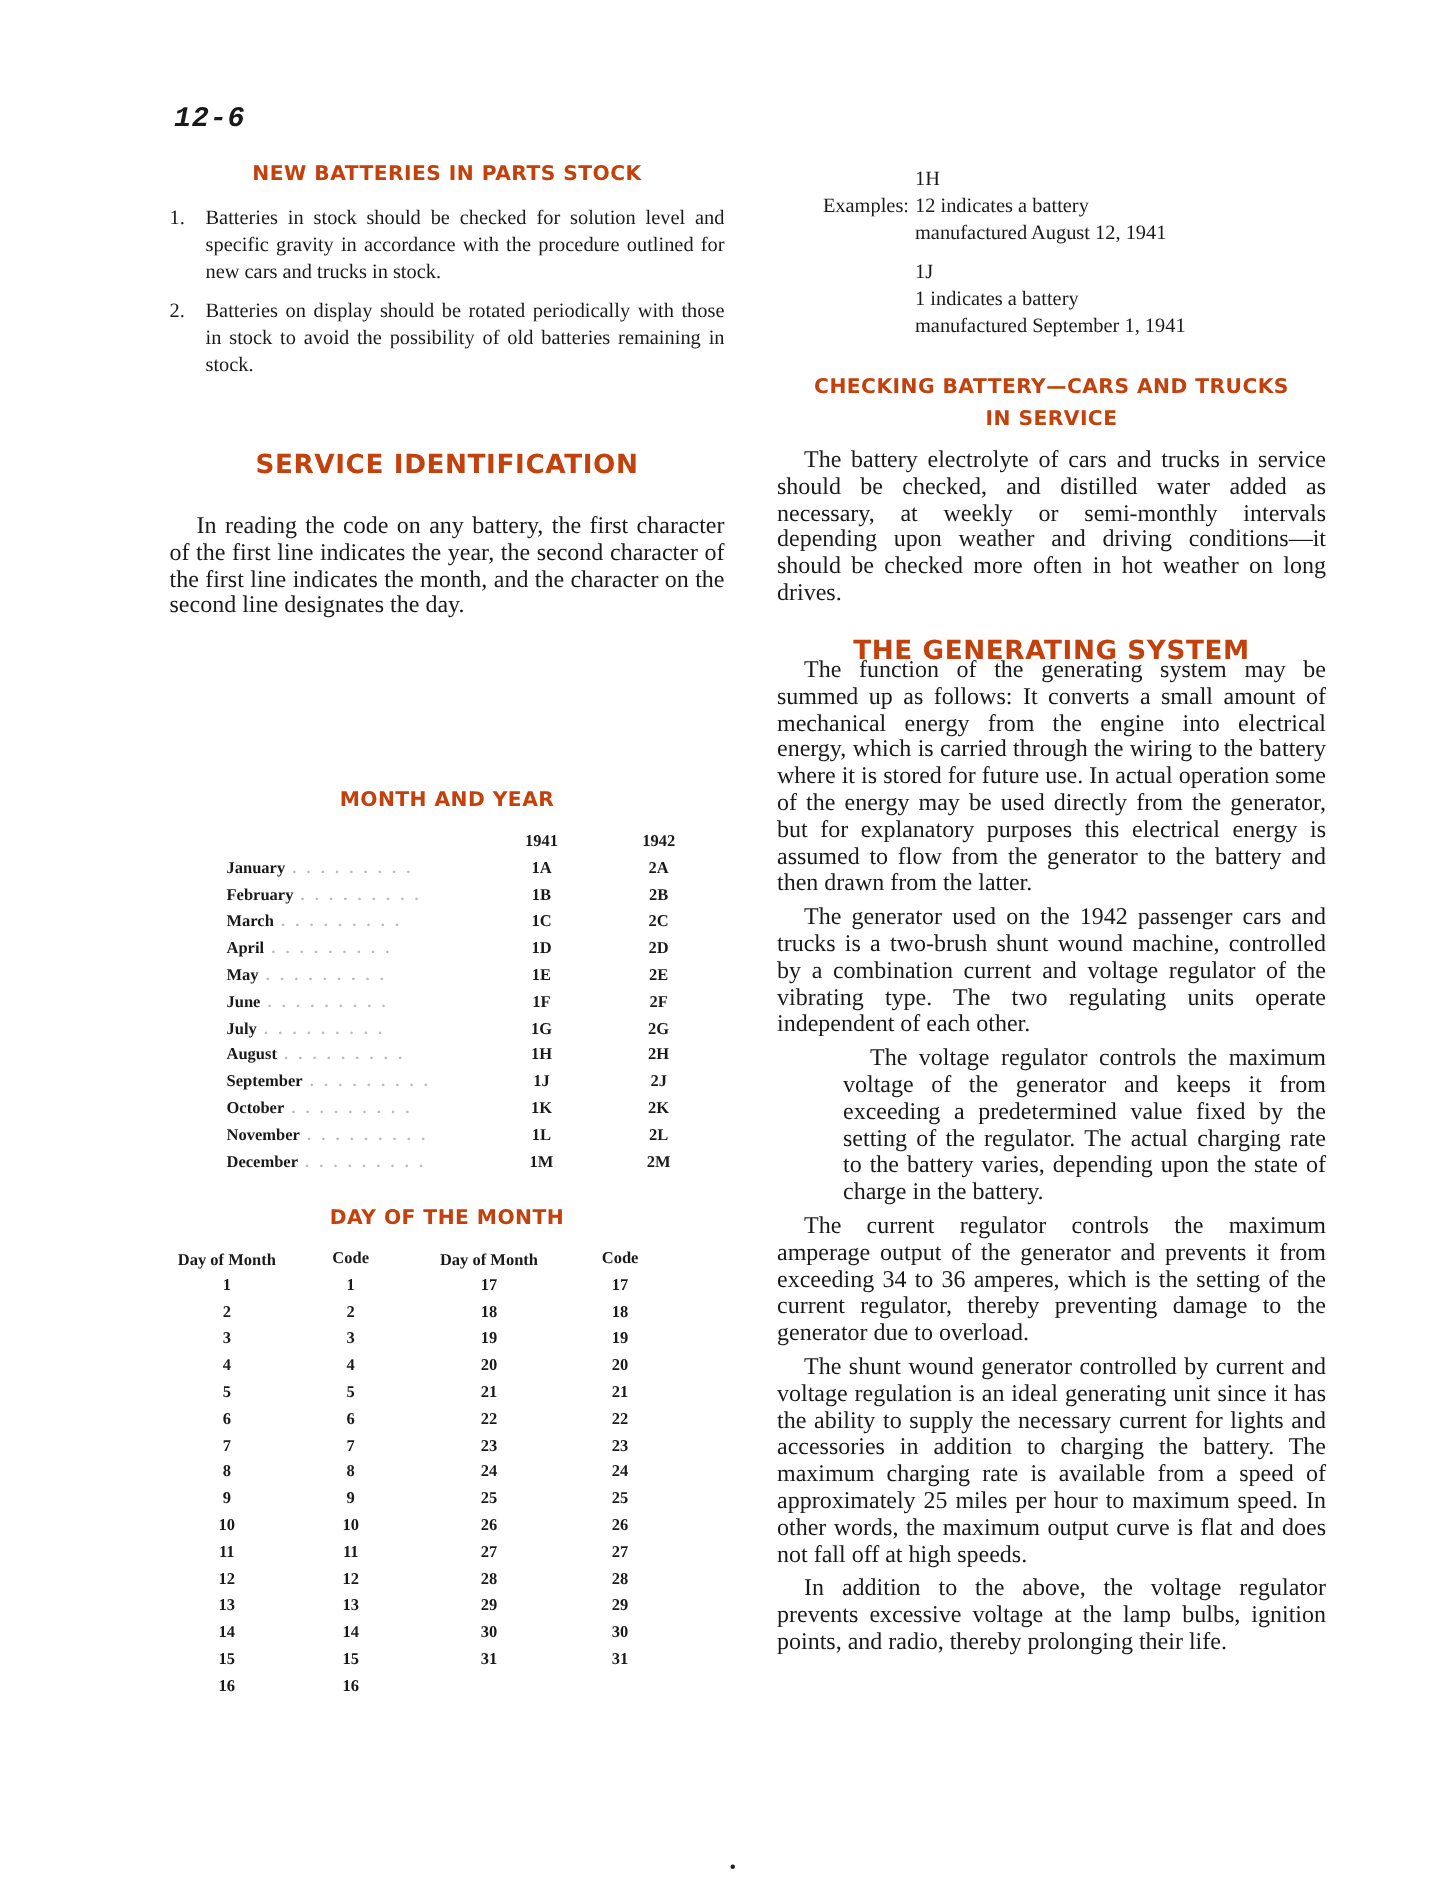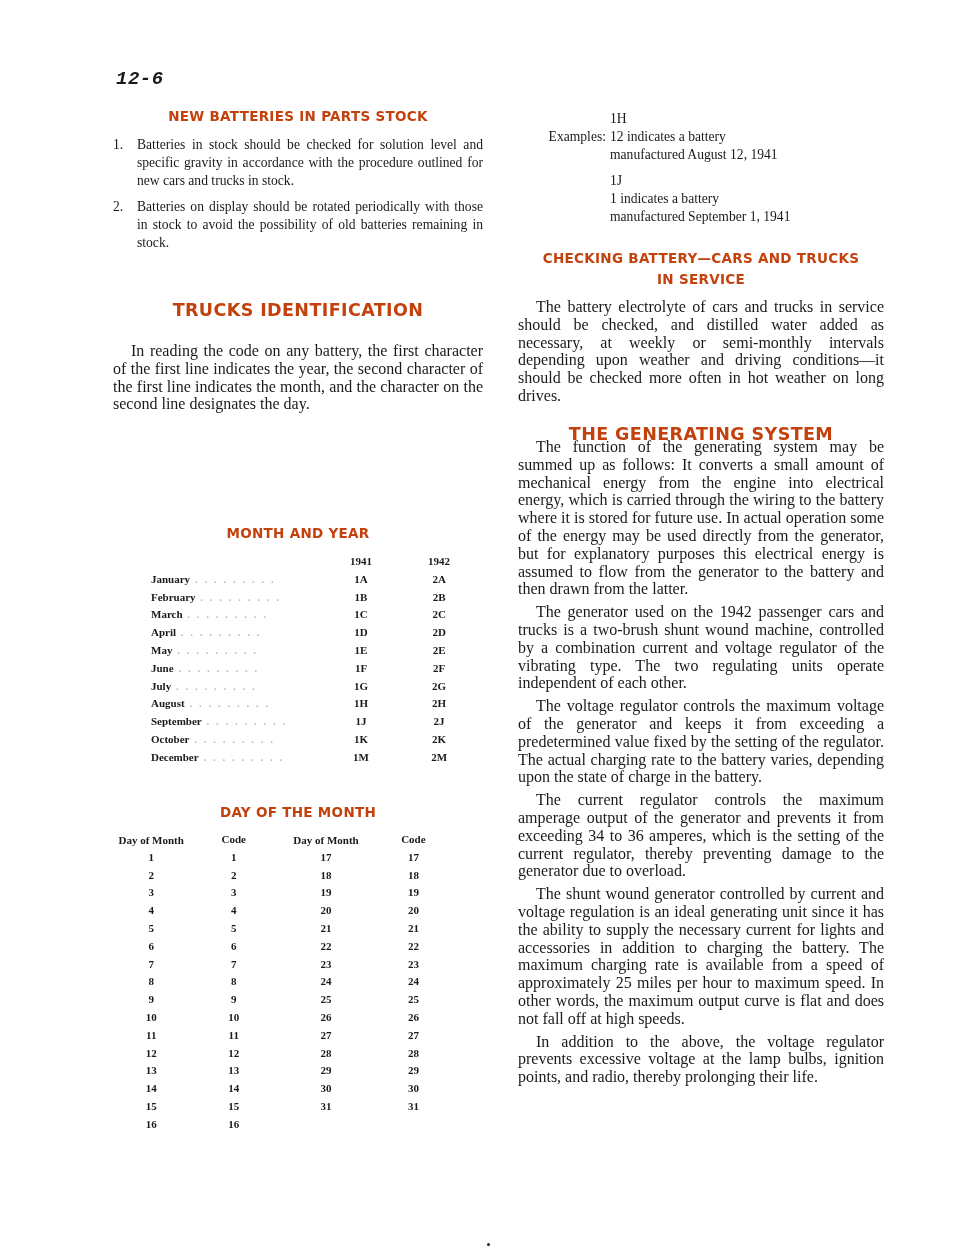--- a/index.html
+++ b/index.html
@@ -41,21 +41,21 @@
     <div class="num-item">
       <span class="n">1.</span>
       <span class="t">Batteries in stock should be checked for solution level and specific gravity in accordance with the procedure outlined for new cars and trucks in stock.</span>
     </div>
     <div class="num-item" style="margin-top:9px;">
       <span class="n">2.</span>
       <span class="t">Batteries on display should be rotated periodically with those in stock to avoid the possibility of old batteries remaining in stock.</span>
     </div>
   </div>
 
-  <div class="h-sans h-big" style="position:absolute; top:300px; left:0; width:370px;">TRUCKS IDENTIFICATION</div>
+  <div class="h-sans h-big" style="position:absolute; top:300px; left:0; width:370px;">SERVICE IDENTIFICATION</div>
 
   <div style="position:absolute; top:333px; left:0; width:370px;">
     <p class="indent" style="margin-top:9px;">In reading the code on any battery, the first character of the first line indicates the year, the second character of the first line indicates the month, and the character on the second line designates the day.</p>
   </div>
 
   <div class="h-sans h-small" style="position:absolute; top:525px; left:40px; width:290px;">MONTH AND YEAR</div>
 
   <table style="position:absolute; top:553px; left:38px;">
     <tbody id="month-tbody">
       <tr>
@@ -105,20 +105,25 @@
         </tr>
         <tr>
           <td class="month-name"><span>September</span><span class="dots"> . . . . . . . . .</span></td>
           <td class="c1941">1J</td>
           <td class="c1942" style="width:90px;">2J</td>
         </tr>
         <tr>
           <td class="month-name"><span>October</span><span class="dots"> . . . . . . . . .</span></td>
           <td class="c1941">1K</td>
           <td class="c1942" style="width:90px;">2K</td>
+        </tr>
+        <tr>
+          <td class="month-name"><span>November</span><span class="dots"> . . . . . . . . .</span></td>
+          <td class="c1941">1L</td>
+          <td class="c1942" style="width:90px;">2L</td>
         </tr>
         <tr>
           <td class="month-name"><span>December</span><span class="dots"> . . . . . . . . .</span></td>
           <td class="c1941">1M</td>
           <td class="c1942" style="width:90px;">2M</td>
         </tr>
       </tbody>
   </table>
 
   <div class="h-sans h-small" style="position:absolute; top:804px; left:40px; width:290px;">DAY OF THE MONTH</div>
@@ -256,20 +261,20 @@
     <div>IN SERVICE</div>
   </div>
 
   <p class="indent" style="position:absolute; top:298px; left:0; width:366px;">The battery electrolyte of cars and trucks in service should be checked, and distilled water added as necessary, at weekly or semi-monthly intervals depending upon weather and driving conditions—it should be checked more often in hot weather on long drives.</p>
 
   <div class="h-sans h-big" style="position:absolute; top:424px; left:0; width:366px;">THE GENERATING SYSTEM</div>
 
   <div id="gen-body" style="position:absolute; top:438px; left:0; width:366px;">
       <p class="indent">The function of the generating system may be summed up as follows: It converts a small amount of mechanical energy from the engine into electrical energy, which is carried through the wiring to the battery where it is stored for future use. In actual operation some of the energy may be used directly from the generator, but for explanatory purposes this electrical energy is assumed to flow from the generator to the battery and then drawn from the latter.</p>
       <p class="indent" style="margin-top: 5px;">The generator used on the 1942 passenger cars and trucks is a two-brush shunt wound machine, controlled by a combination current and voltage regulator of the vibrating type. The two regulating units operate independent of each other.</p>
-      <p class="indent" style="margin-top: 5px;">The voltage regulator controls the maximum voltage of the generator and keeps it from exceeding a predetermined value fixed by the setting of the regulator. The actual charging rate to the battery varies, depending upon the state of charge in the battery.</p>
+      <p class="indent" style="margin-top: 5px; margin-left: 44px;">The voltage regulator controls the maximum voltage of the generator and keeps it from exceeding a predetermined value fixed by the setting of the regulator. The actual charging rate to the battery varies, depending upon the state of charge in the battery.</p>
       <p class="indent" style="margin-top: 5px;">The current regulator controls the maximum amperage output of the generator and prevents it from exceeding 34 to 36 amperes, which is the setting of the current regulator, thereby preventing damage to the generator due to overload.</p>
       <p class="indent" style="margin-top: 5px;">The shunt wound generator controlled by current and voltage regulation is an ideal generating unit since it has the ability to supply the necessary current for lights and accessories in addition to charging the battery. The maximum charging rate is available from a speed of approximately 25 miles per hour to maximum speed. In other words, the maximum output curve is flat and does not fall off at high speeds.</p>
       <p class="indent" style="margin-top: 5px;">In addition to the above, the voltage regulator prevents excessive voltage at the lamp bulbs, ignition points, and radio, thereby prolonging their life.</p>
     </div>
 </div>
 
 <div class="footer-dot"></div>
 
 </body></html>

